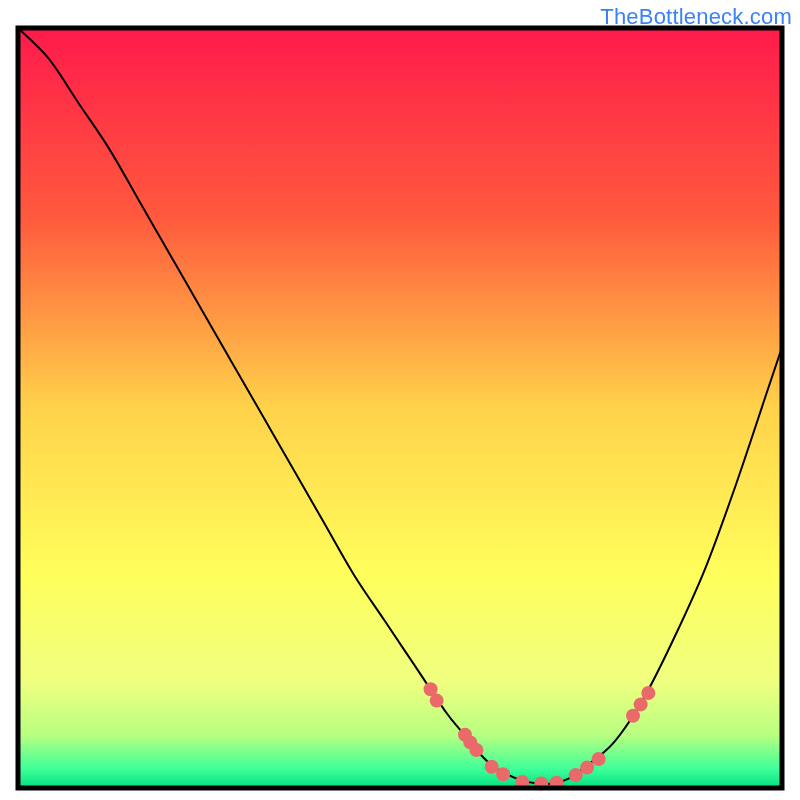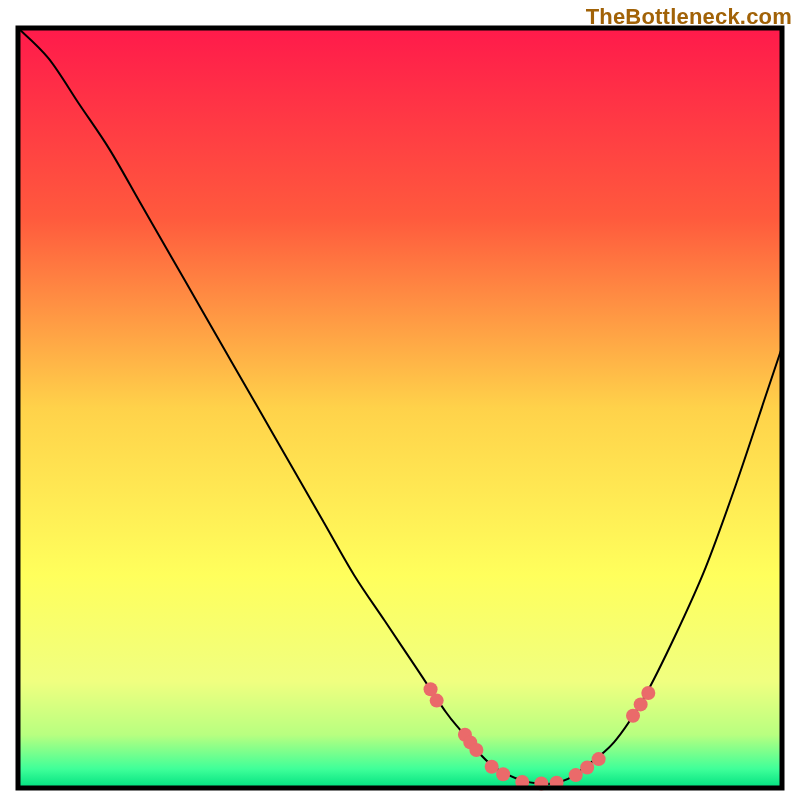--- a/index.html
+++ b/index.html
@@ -14,22 +14,22 @@
   .stage {
     position: relative;
     width: 800px;
     height: 800px;
   }
   .watermark {
     position: absolute;
     top: 4px;
     right: 8px;
     font-size: 22px;
-    font-weight: 700;
-    color: #a16207;
+    font-weight: 400;
+    color: #3b82f6;
     letter-spacing: 0.2px;
     z-index: 50;
     user-select: none;
   }
   svg.plot {
     position: absolute;
     left: 0;
     top: 0;
   }
 </style>

